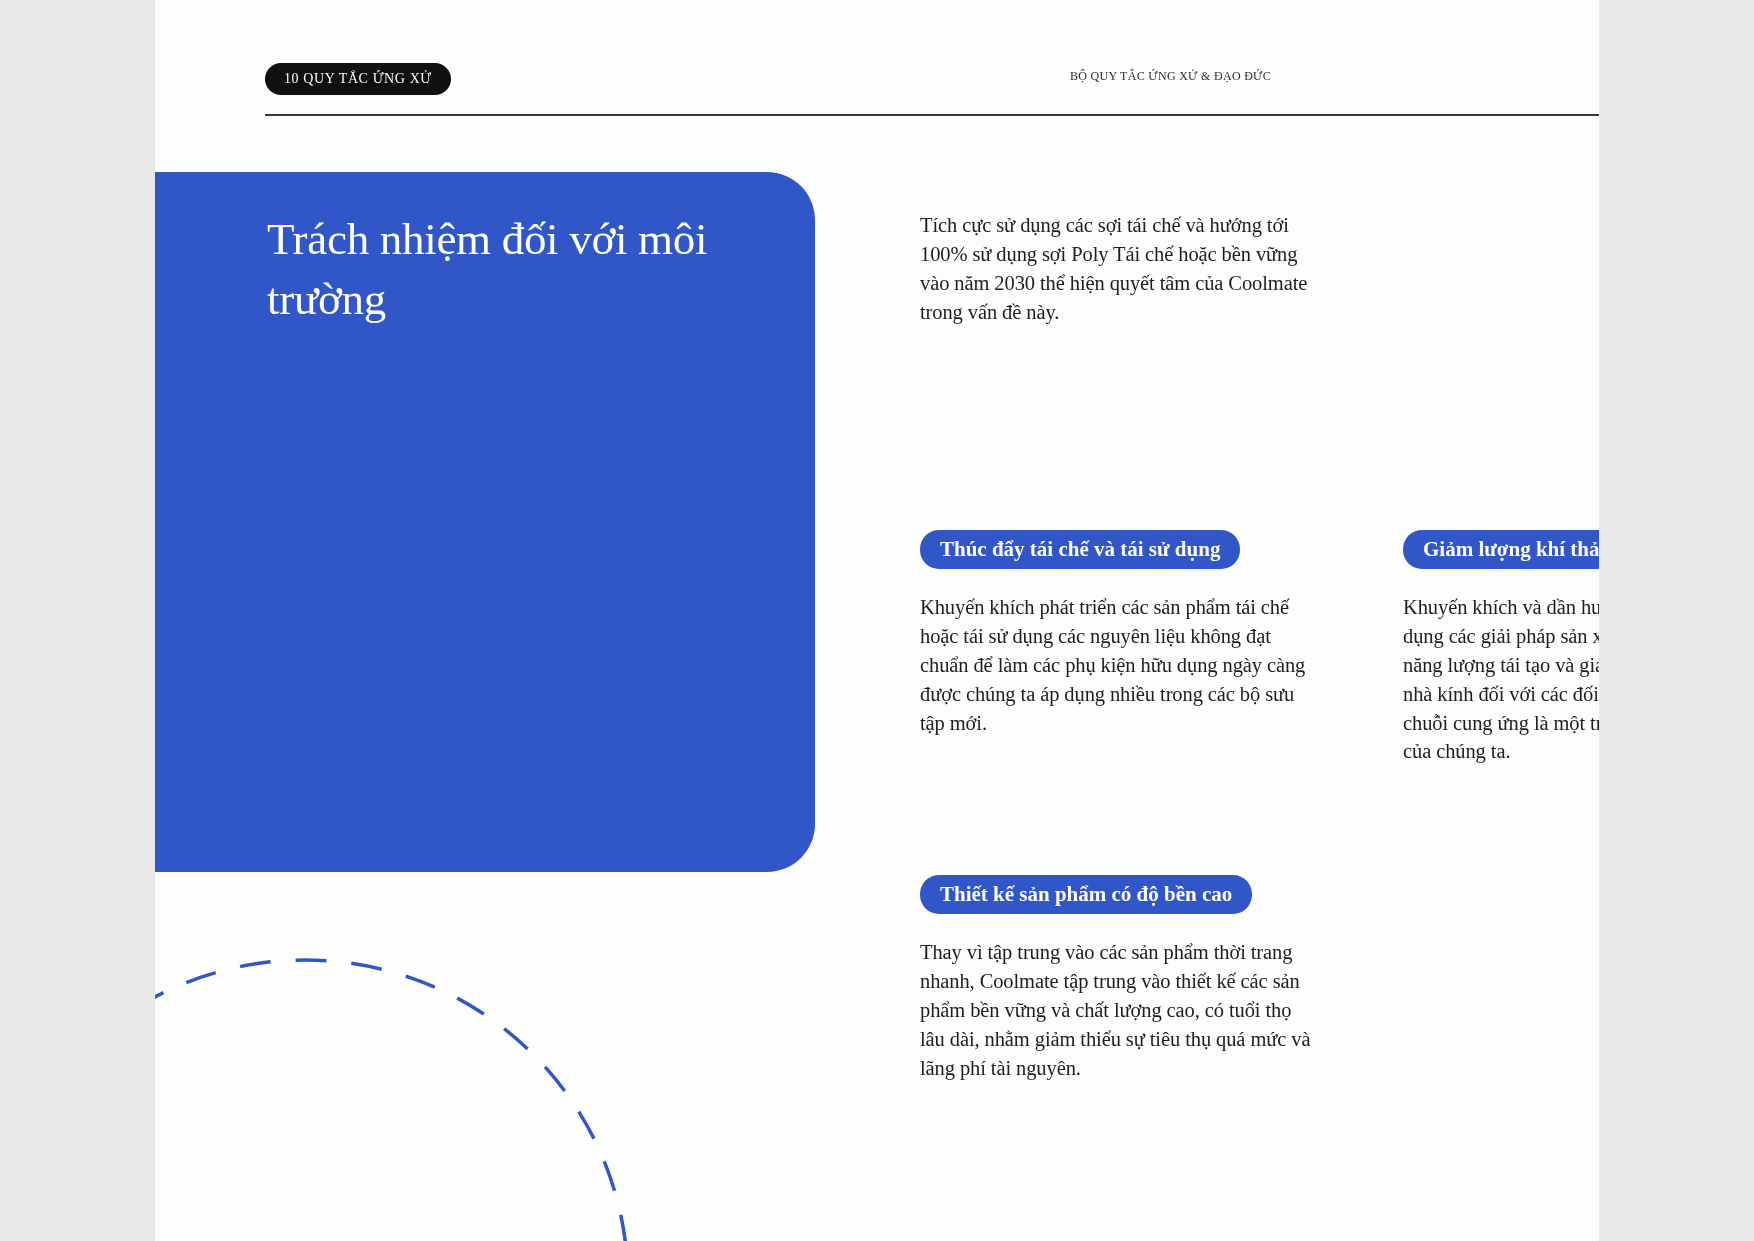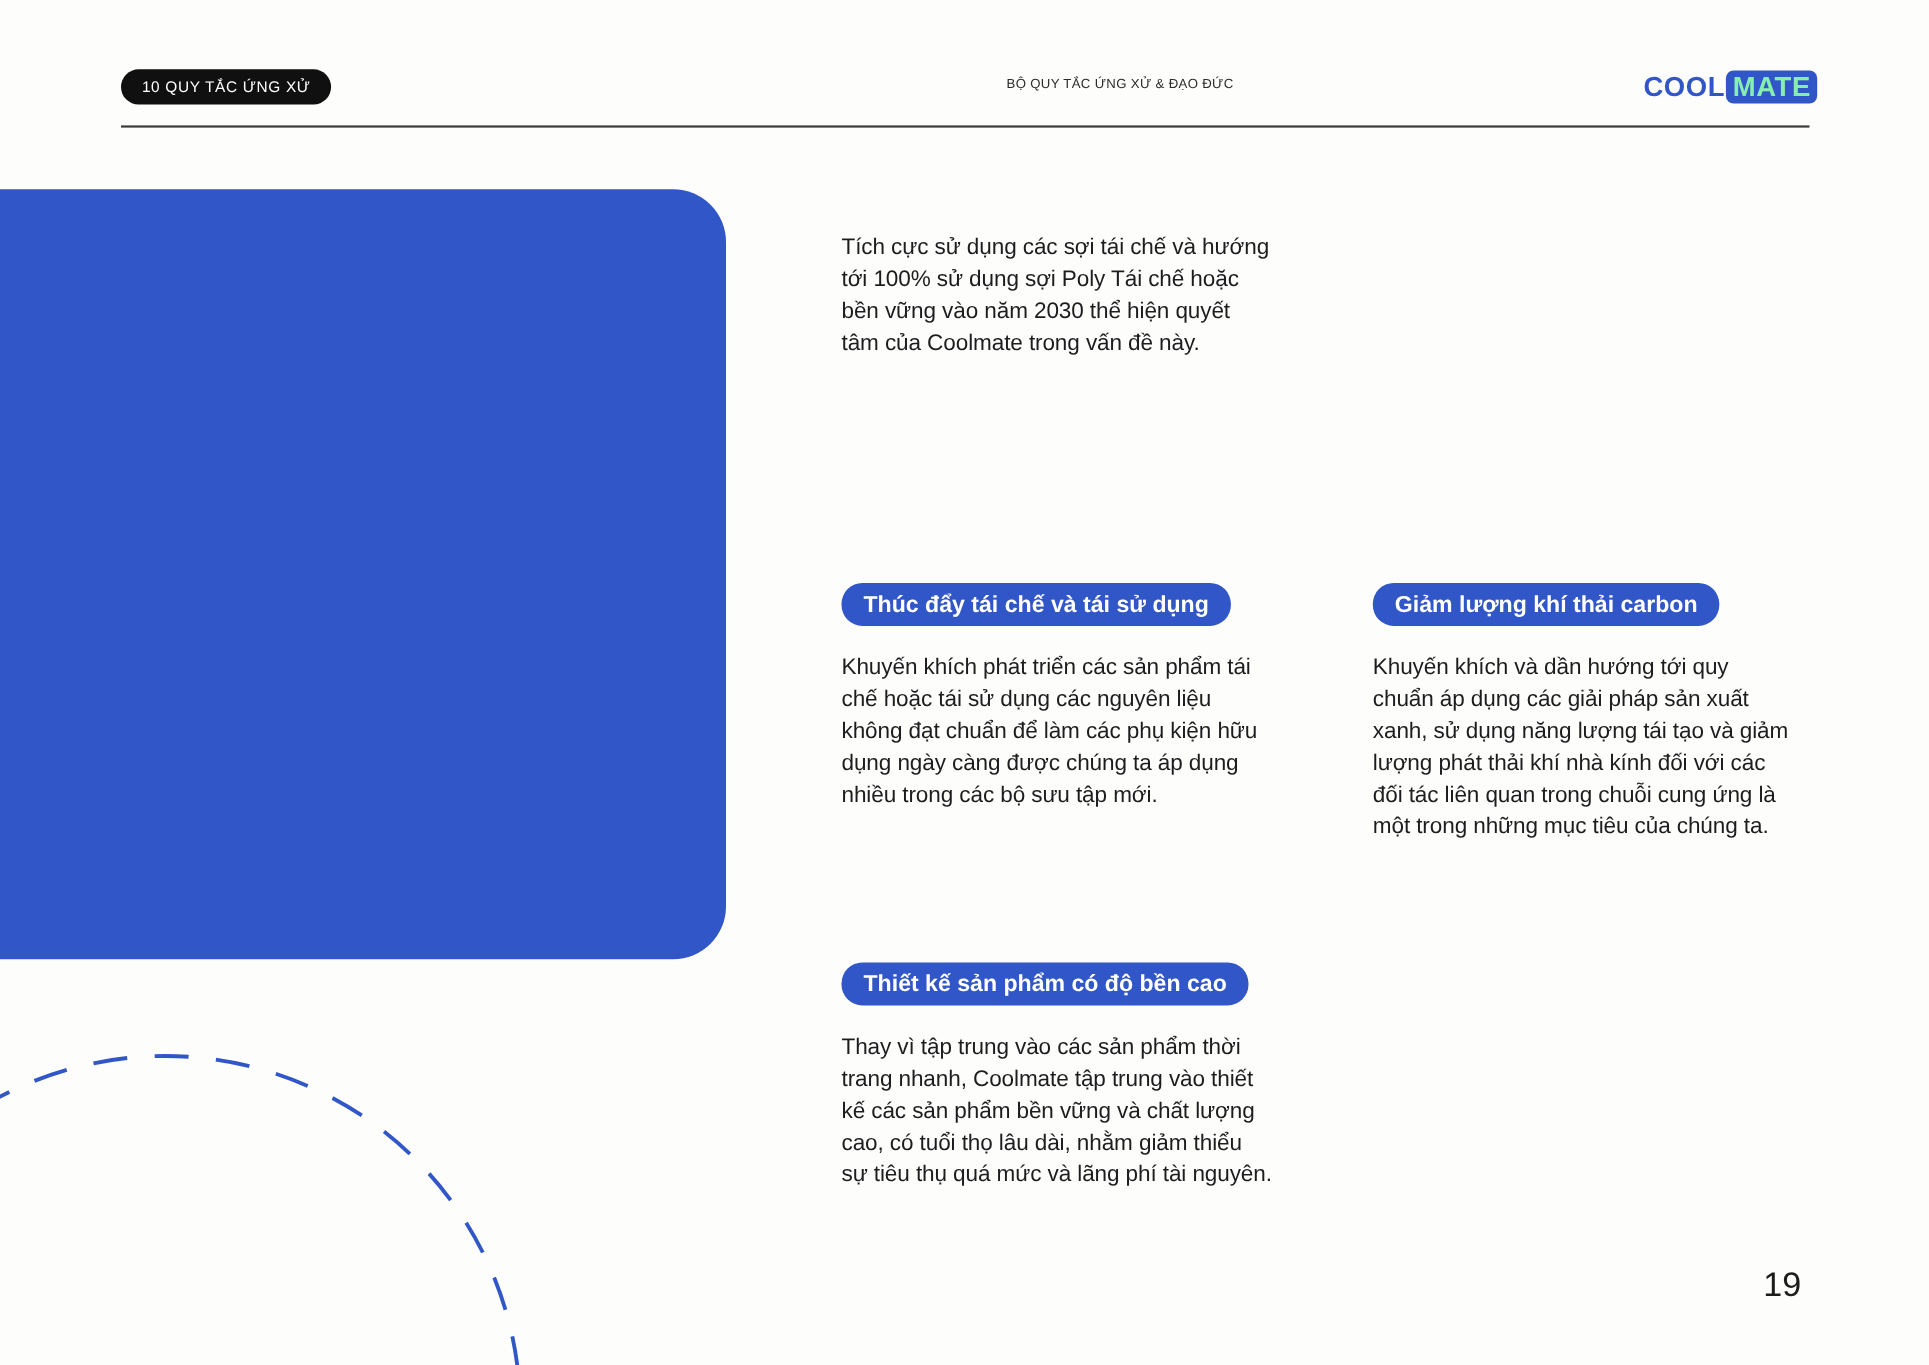--- a/index.html
+++ b/index.html
@@ -5,24 +5,25 @@
   :root{
     --brand-blue:#3156C7;
     --ink:#1d1d1f;
     --paper:#FDFDFB;
   }
   *{margin:0;padding:0;box-sizing:border-box;}
   html,body{background:#e8e8e8;}
   body{font-family:"Liberation Sans","DejaVu Sans",sans-serif;}
   .page{
     position:relative;
-    width:1754px;height:1241px;
+    width:1444px;height:1241px;
     background:var(--paper);
     overflow:hidden;
     margin:0 auto;
+    font-family:Liberation Serif, serif;
   }
 
   
   .chapter-badge{
     position:absolute;left:110px;top:63px;
     background:#101010;color:#fff;
     font-size:14px;font-weight:500;letter-spacing:.6px;
     padding:8px 19px;border-radius:16px;
     white-space:nowrap;
   }
@@ -108,20 +109,21 @@
     <div class="chapter-badge">10 QUY TẮC ỨNG XỬ</div>
     <div class="doc-title">BỘ QUY TẮC ỨNG XỬ &amp; ĐẠO ĐỨC</div>
     <div class="logo">
       <span class="logo-cool">COOL</span>
       <span class="logo-mate">MATE</span>
     </div>
     <div class="header-rule"></div>
   </header>
 
   <section class="hero">
+    <h1>Trách nhiệm đối với môi trường</h1>
   </section>
 
   <section class="card col-mid row-1">
     <p>Tích cực sử dụng các sợi tái chế và hướng tới 100% sử dụng sợi Poly Tái chế hoặc bền vững vào năm 2030 thể hiện quyết tâm của Coolmate trong vấn đề này.</p>
   </section>
 
   <section class="card col-mid row-2">
     <div class="pill">
       <span>Thúc đẩy tái chế và tái sử dụng</span>
     </div>

